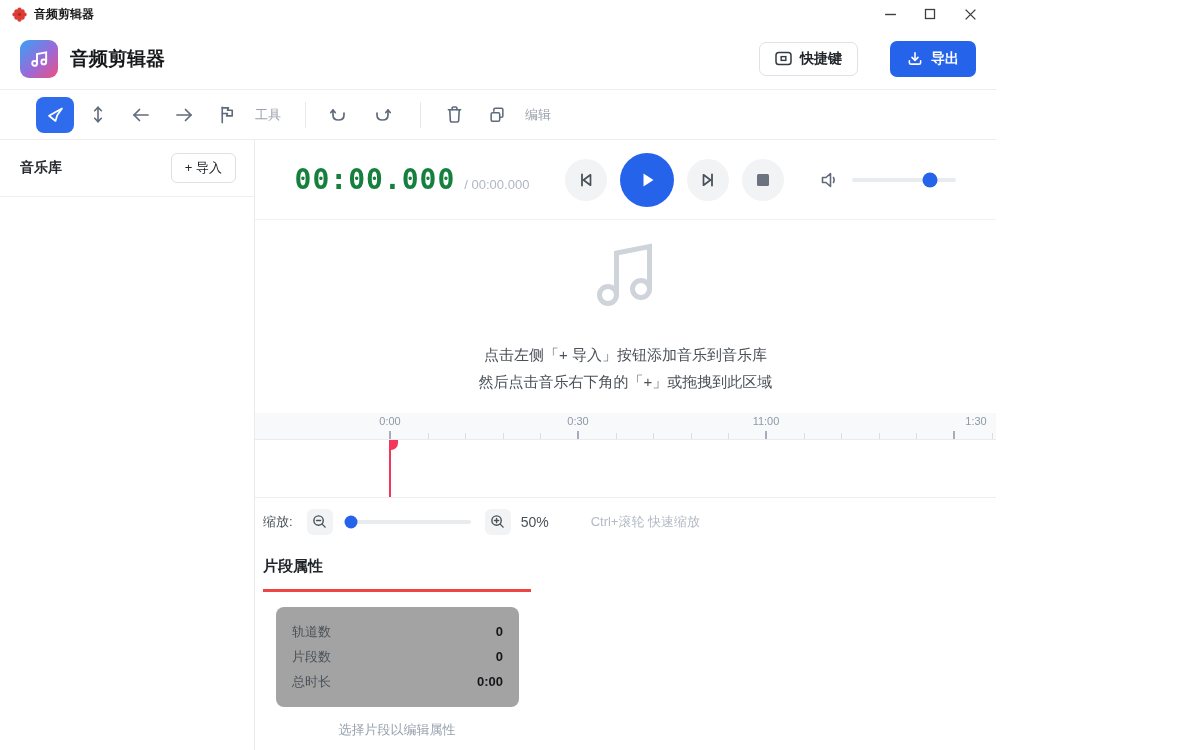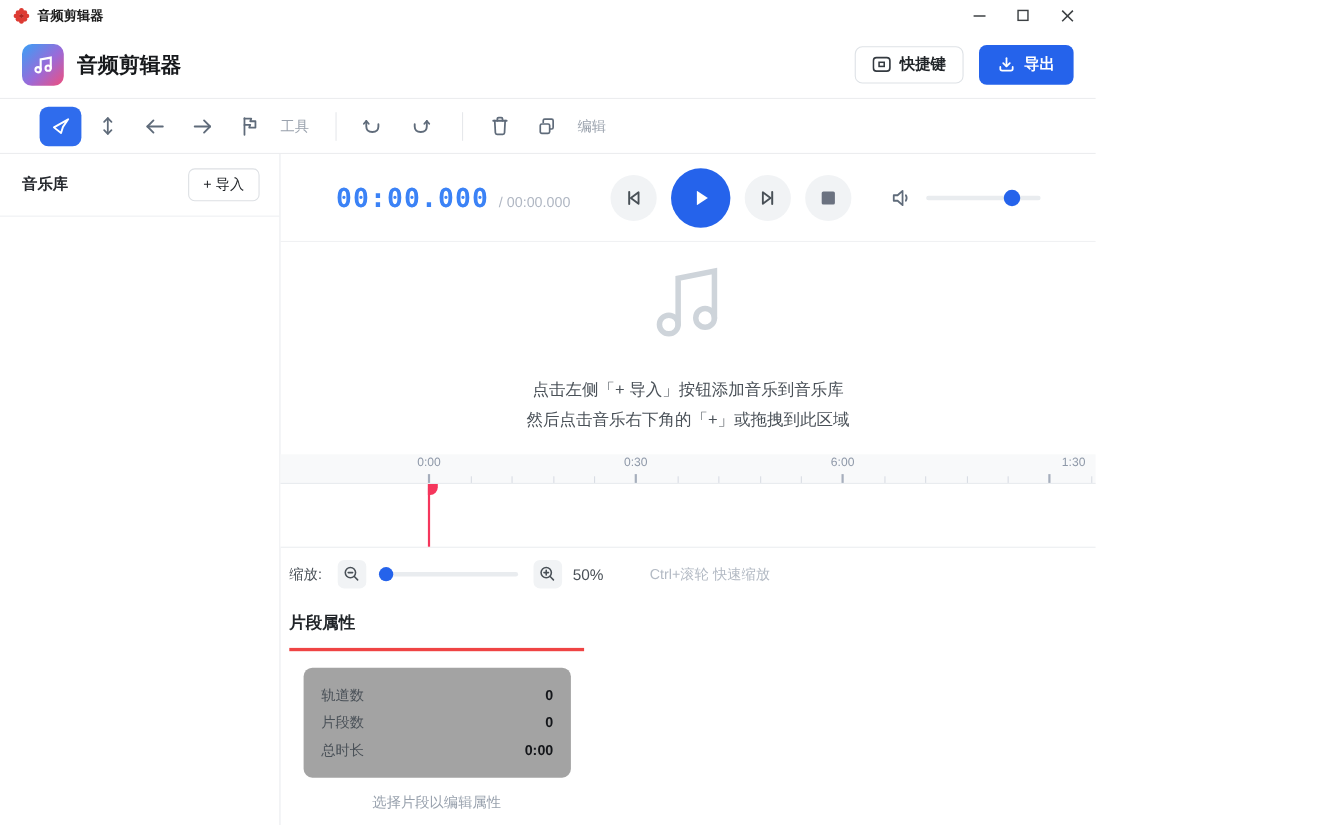--- a/index.html
+++ b/index.html
@@ -12,21 +12,21 @@
   .titlebar-left { display:flex; align-items:center; gap:7px; }
   .titlebar-title { font-size:12px; font-weight:bold; color:#1a1a1a; }
   .win-controls { display:flex; align-items:center; }
   .win-btn { width:40px; height:26px; display:flex; align-items:center; justify-content:center; background:transparent; border:none; cursor:pointer; }
 
   
   .header { height:62px; flex:0 0 62px; display:flex; align-items:center; justify-content:space-between; padding:0 20px; border-bottom:1px solid #ecedef; }
   .header-left { display:flex; align-items:center; gap:12px; }
   .app-logo { width:38px; height:38px; border-radius:9px; background:linear-gradient(135deg,#38a0f6 0%,#9b6ad8 55%,#ef4f7d 100%); display:flex; align-items:center; justify-content:center; }
   .app-title { font-size:19px; font-weight:bold; color:#17191c; }
-  .header-right { display:flex; align-items:center; gap:14px; }
+  .header-right { display:flex; align-items:center; gap:32px; }
   .btn-outline { height:34px; display:flex; align-items:center; gap:8px; padding:0 15px; background:#fff; border:1px solid #dee2e6; border-radius:7px; font-size:14px; font-weight:bold; color:#212529; cursor:pointer; }
   .btn-primary { height:36px; display:flex; align-items:center; gap:8px; padding:0 17px; background:#2563eb; border:none; border-radius:7px; font-size:14px; font-weight:bold; color:#fff; cursor:pointer; }
 
   
   .toolbar { height:50px; flex:0 0 50px; display:flex; align-items:center; padding:0 0 0 36px; border-bottom:1px solid #ecedef; }
   .tool-btn { width:38px; height:36px; margin-right:5px; display:flex; align-items:center; justify-content:center; background:transparent; border:none; border-radius:8px; cursor:pointer; }
   .tool-btn.active { background:#2f6ced; }
   .tool-label { font-size:13px; color:#9aa2ad; margin:0 10px 0 4px; }
   .tool-divider { width:1px; height:26px; background:#e6e8eb; margin:0 14px; }
 
@@ -35,21 +35,21 @@
   .sidebar { width:255px; flex:0 0 255px; border-right:1px solid #e9ecef; display:flex; flex-direction:column; }
   .sidebar-header { height:57px; flex:0 0 57px; display:flex; align-items:center; justify-content:space-between; padding:0 18px 0 20px; border-bottom:1px solid #eef0f2; }
   .sidebar-title { font-size:14px; font-weight:bold; color:#26292e;text-align:center; }
   .btn-import { height:30px; padding:0 13px; background:#fff; border:1px solid #dde0e4; border-radius:6px; font-size:13px; color:#212529; cursor:pointer; }
 
   .main { flex:1; display:flex; flex-direction:column; min-width:0; }
 
   
   .transport { height:80px; flex:0 0 80px; display:flex; align-items:center; justify-content:center; gap:36px; border-bottom:1px solid #f0f1f3; }
   .time-display { display:flex; align-items:baseline; }
-  .time-current { font-family:"DejaVu Sans Mono","Liberation Mono",monospace; font-size:24px; font-weight:bold; color:#3b82f6; letter-spacing:1px; }
+  .time-current { font-family:"DejaVu Sans Mono","Liberation Mono",monospace; font-size:28px; font-weight:bold; color:#15803d; letter-spacing:1px; }
   .time-total { font-size:13px; color:#b0b7c3; margin-left:9px; }
   .transport-buttons { display:flex; align-items:center; gap:13px; }
   .circle-btn { width:42px; height:42px; border-radius:50%; background:#f1f3f5; border:none; display:flex; align-items:center; justify-content:center; cursor:pointer; }
   .circle-btn.play { width:54px; height:54px; background:#2563eb; }
   .volume { display:flex; align-items:center; gap:12px; }
   .slider { position:relative; height:4px; border-radius:2px; background:#e9ecef; }
   .slider-thumb { position:absolute; top:50%; transform:translate(-50%,-50%); border-radius:50%; background:#2563eb; cursor:pointer; }
   .vol-slider { width:104px; }
   .vol-slider .slider-thumb { width:15px; height:15px; left:78px; }
 
@@ -307,21 +307,21 @@
         </svg>
         <div class="empty-line">点击左侧「+ 导入」按钮添加音乐到音乐库</div>
         <div class="empty-line">然后点击音乐右下角的「+」或拖拽到此区域</div>
       </div>
 
       <div class="ruler">
           <div class="ruler-label" style="left: 135px;">0:00</div>
           <div class="tick major" style="left: 134px;"></div>
           <div class="ruler-label" style="left: 323px;">0:30</div>
           <div class="tick major" style="left: 322px;"></div>
-          <div class="ruler-label" style="left: 511px;">6:00</div>
+          <div class="ruler-label" style="left: 511px;">11:00</div>
           <div class="tick major" style="left: 510px;"></div>
           <div class="ruler-label" style="left: 721px;">1:30</div>
           <div class="tick major" style="left: 698px;"></div>
           <div class="ruler-label" style="left: 887px;">2:00</div>
           <div class="tick major" style="left: 886px;"></div>
           <div class="tick" style="left: 172.6px;"></div>
           <div class="tick" style="left: 210.2px;"></div>
           <div class="tick" style="left: 247.8px;"></div>
           <div class="tick" style="left: 285.4px;"></div>
           <div class="tick" style="left: 360.6px;"></div>

